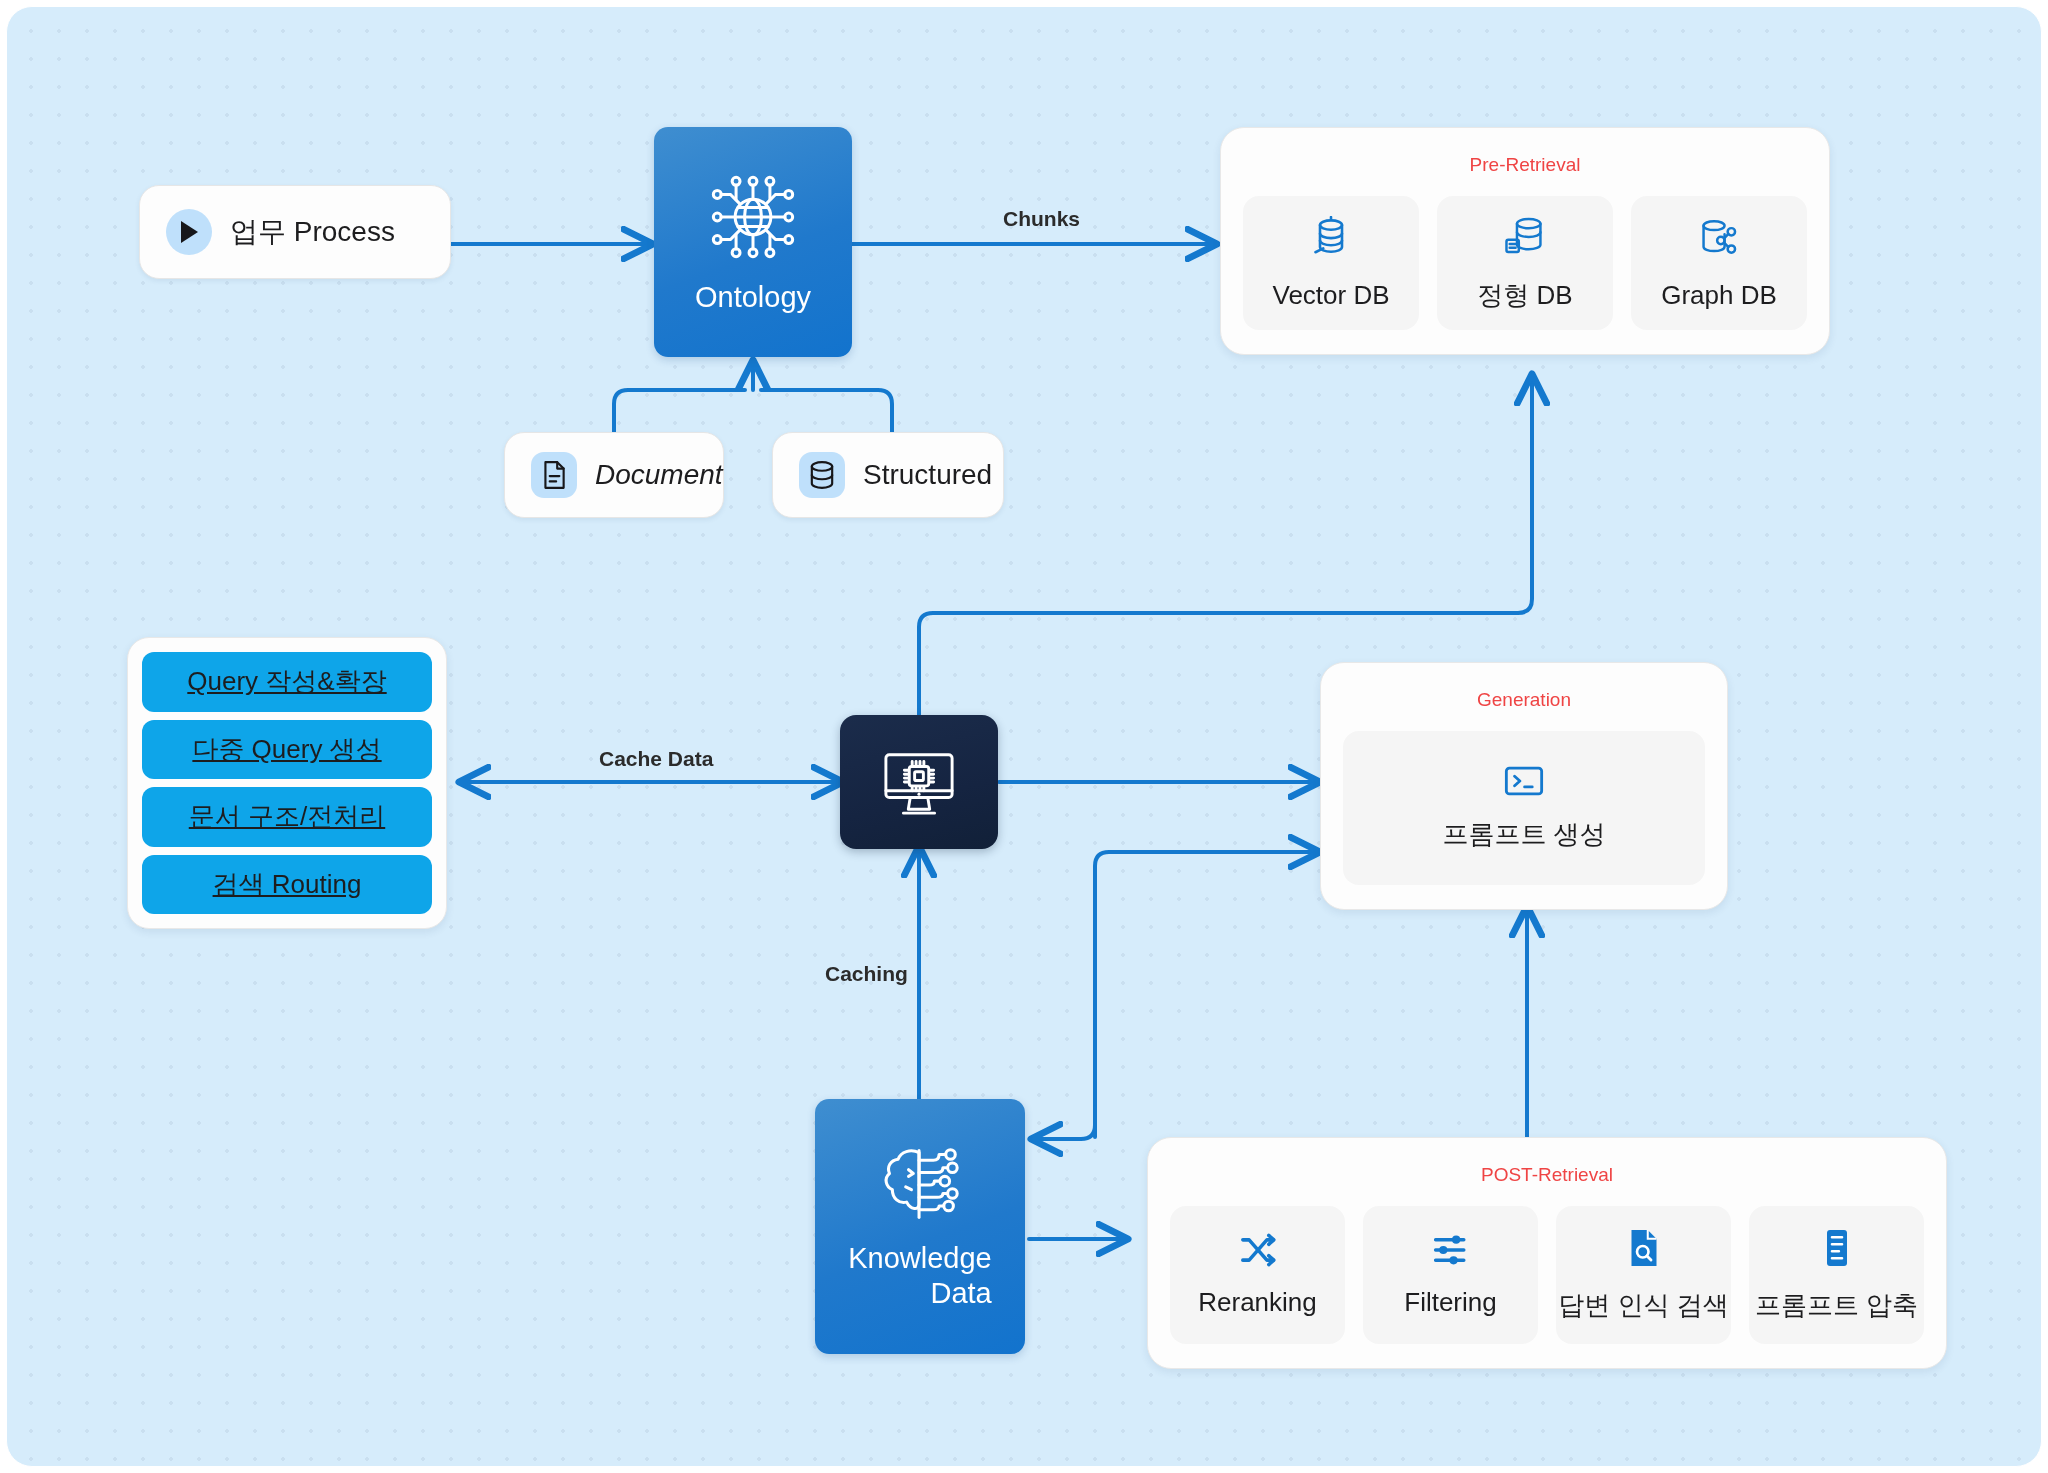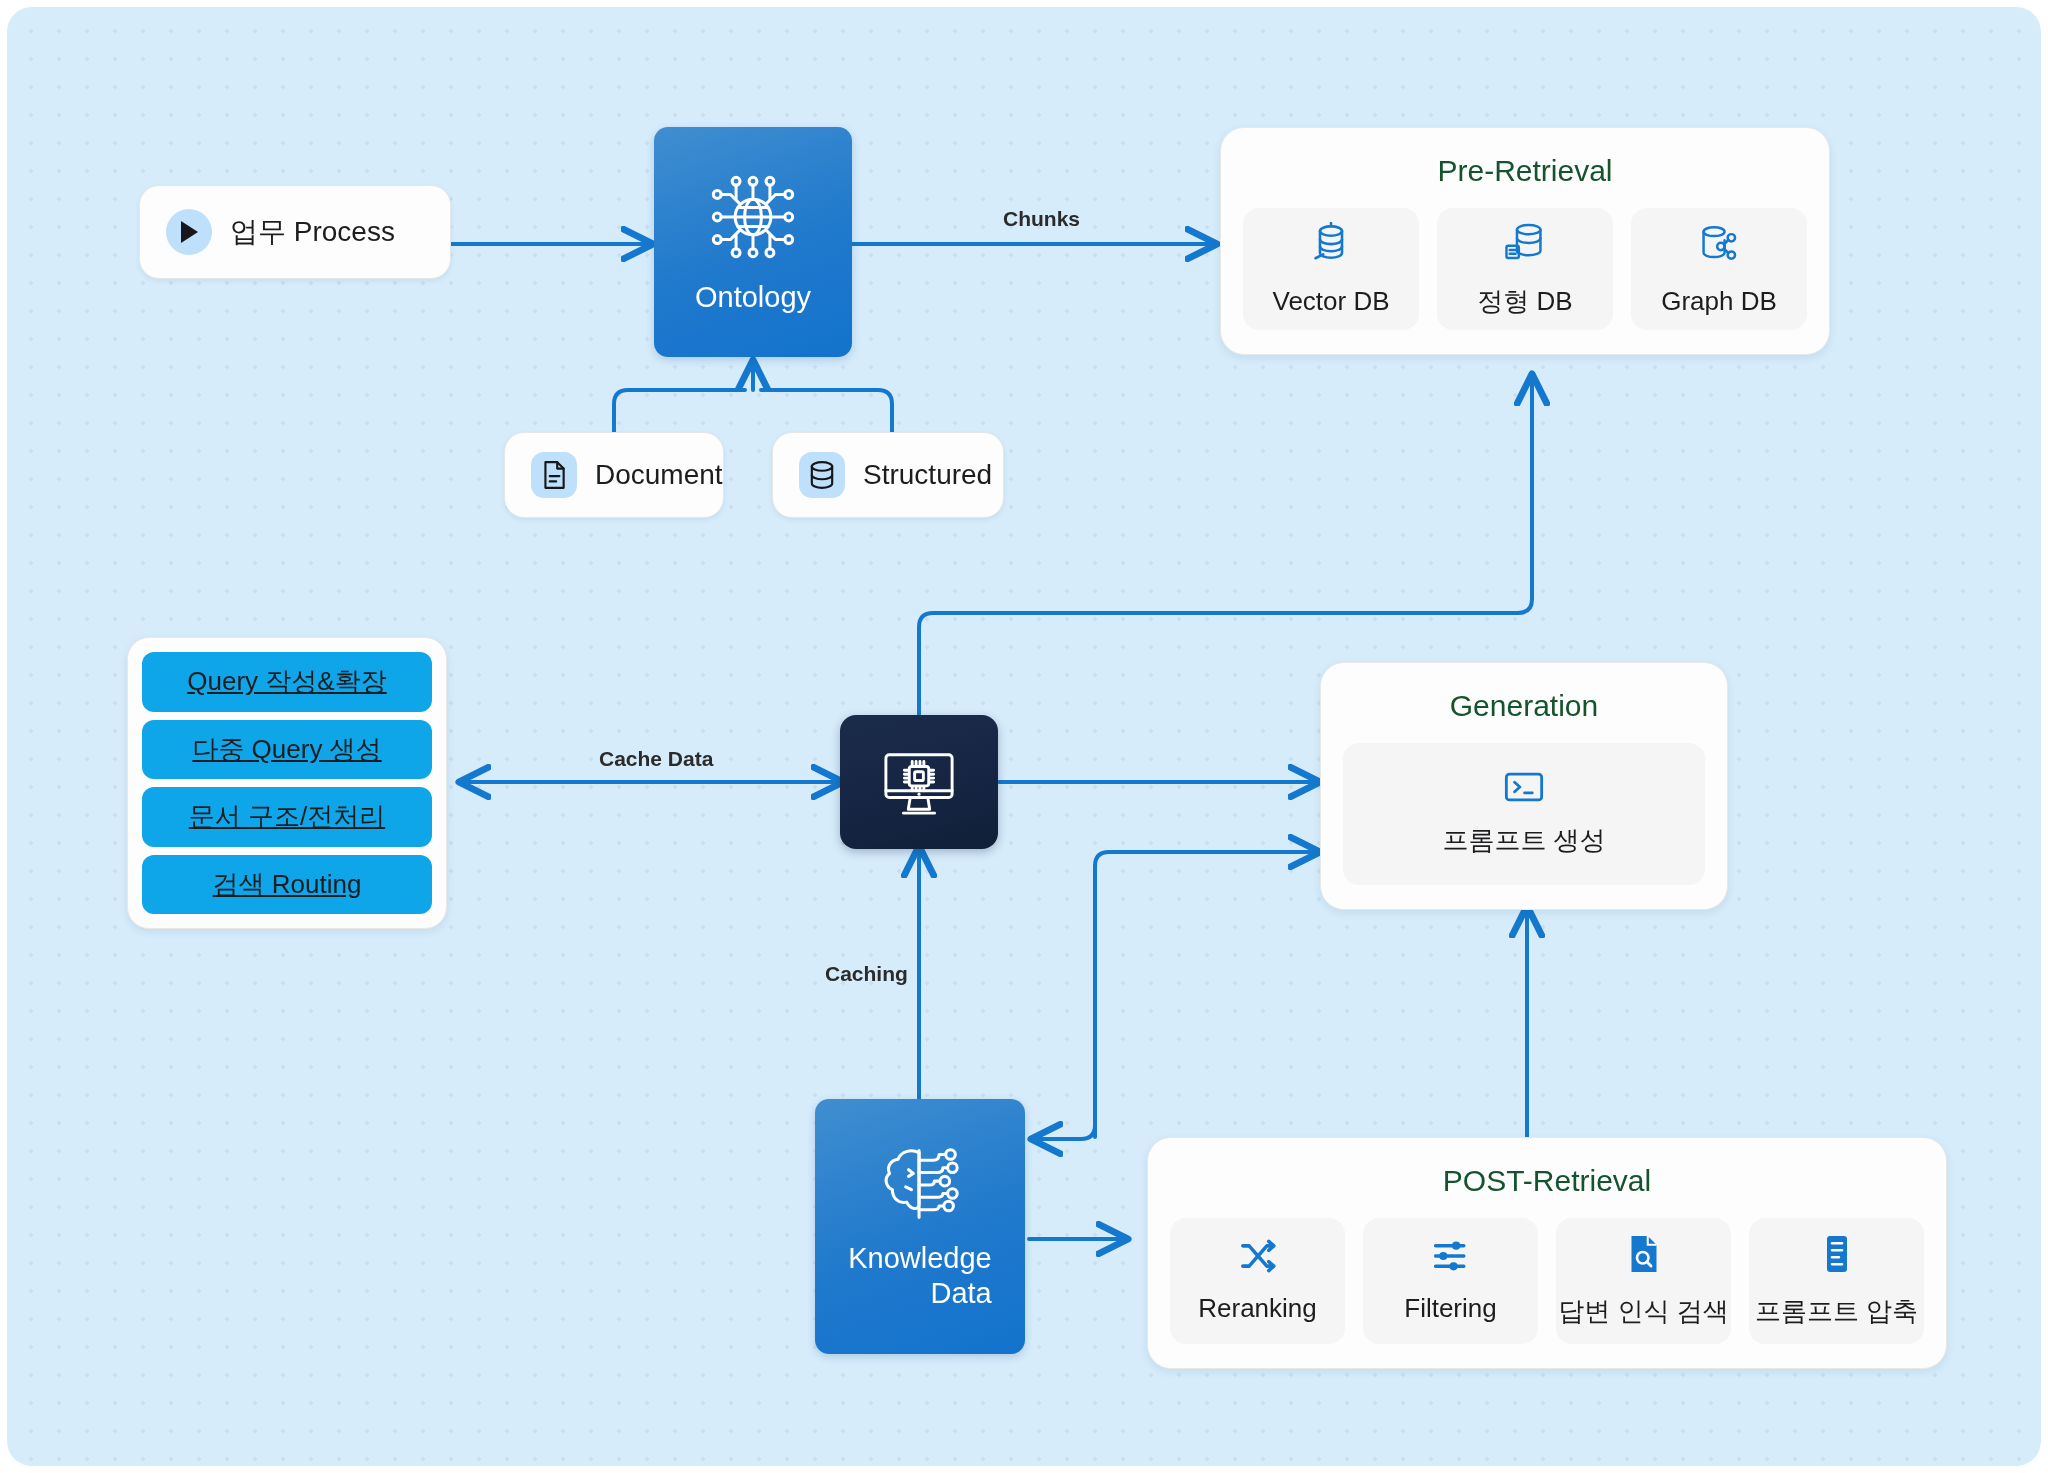--- a/index.html
+++ b/index.html
@@ -67,21 +67,21 @@
   .panel{
     background:#fdfdfd;
     border:1px solid #e8e8e8;
     border-radius:24px;
     box-shadow:0 3px 8px rgba(25,60,100,0.09);
     display:flex;flex-direction:column;
     padding:22px 22px 24px 22px;
     box-sizing:border-box;
   }
   .panel-title{
-    text-align:center;font-size:30px;color:#14532d;
+    text-align:center;font-size:19px;color:#ef4444;
     margin:4px 0 20px 0;
   }
   .panel-row{display:flex;gap:18px;flex:1;}
   .tile{
     flex:1;
     background:#f5f5f5;
     border-radius:16px;
     display:flex;flex-direction:column;
     align-items:center;justify-content:center;
     gap:20px;
@@ -197,21 +197,21 @@
           <circle cx="68" cy="12" r="4.2"></circle>
         <path d="M32 69 V84"></path>
           <circle cx="32" cy="88" r="4.2"></circle>
         <path d="M68 69 V84"></path>
           <circle cx="68" cy="88" r="4.2"></circle>
       </svg>
     </span>
     <span class="cap">Ontology</span>
   </div>
 
-  <div class="node pill" style="left:497px;top:425px;width:220px;height:86px;">
+  <div class="node pill" style="left:497px;top:425px;width:220px;height:86px;font-style:italic;">
     <span class="icon-chip">
       <svg class="ic" width="26" height="30" viewBox="0 0 24 28" fill="none" stroke="#17171a" stroke-width="2" stroke-linejoin="round" stroke-linecap="round">
         <path d="M4 2 H15 L21 8 V26 H4 Z"></path>
         <path d="M15 2 V8 H21"></path>
         <path d="M8 15 H17 M8 20 H14"></path>
       </svg>
     </span>
     <span class="pill-label">Document</span>
   </div>
 

